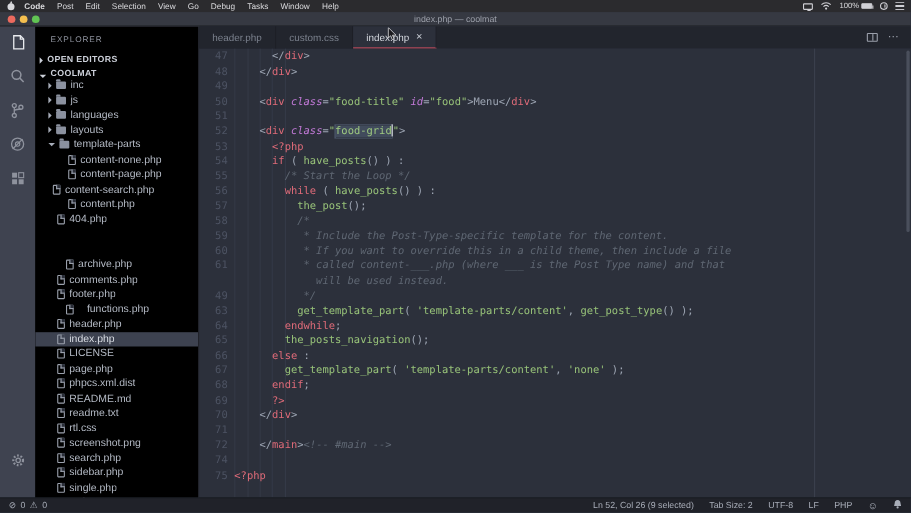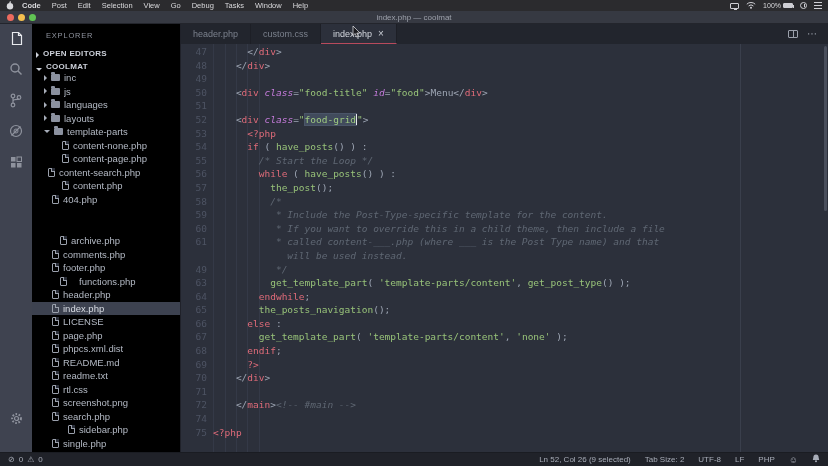--- a/index.html
+++ b/index.html
@@ -316,21 +316,21 @@
         <div class="trow" style="padding-left: 12px;">
           <span class="chev none"></span>
           <span class="ico-file"></span>
           <span class="tlabel">screenshot.png</span>
         </div>
         <div class="trow" style="padding-left: 12px;">
           <span class="chev none"></span>
           <span class="ico-file"></span>
           <span class="tlabel">search.php</span>
         </div>
-        <div class="trow" style="padding-left: 28px;">
+        <div class="trow" style="padding-left: 12px;">
           <span class="chev none"></span>
           <span class="ico-file"></span>
           <span class="tlabel">sidebar.php</span>
         </div>
         <div class="trow" style="padding-left: 12px;">
           <span class="chev none"></span>
           <span class="ico-file"></span>
           <span class="tlabel">single.php</span>
         </div>
         <div class="trow" style="padding-left: 12px;">

